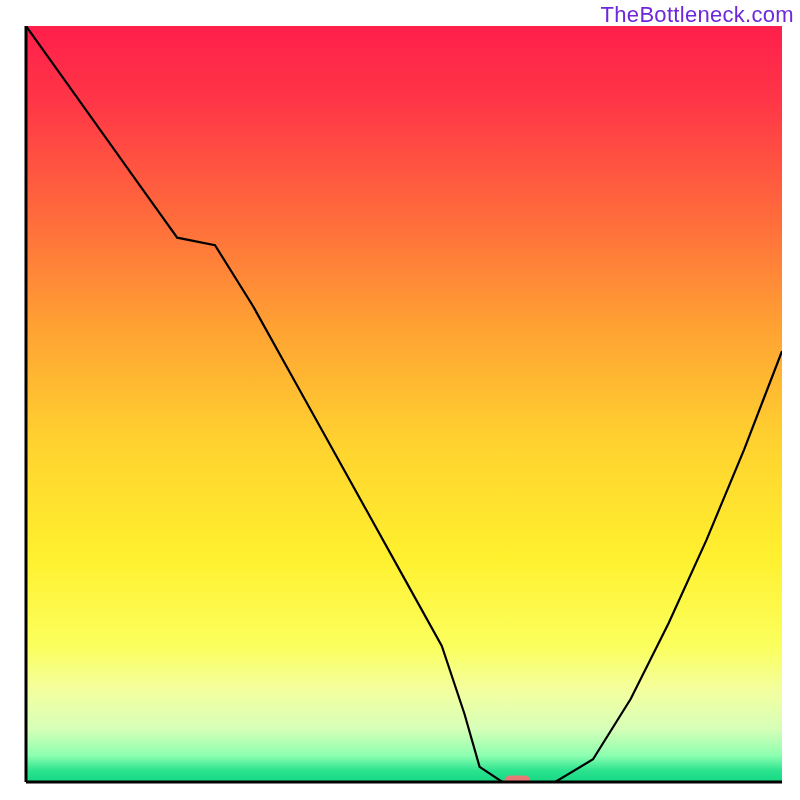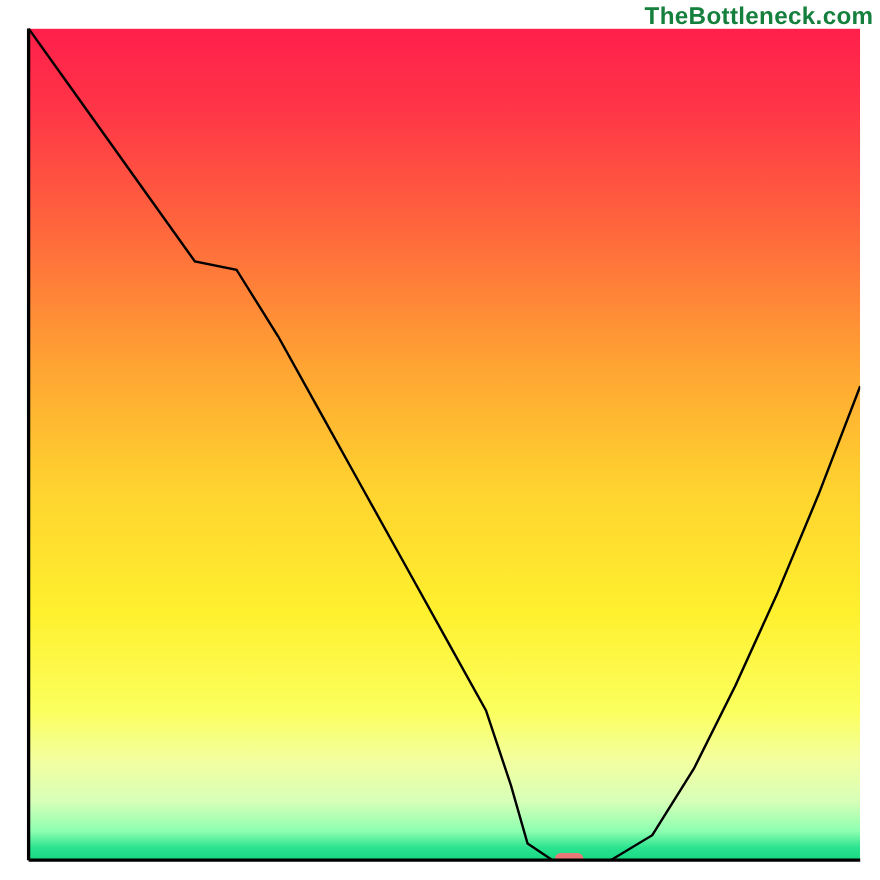--- a/index.html
+++ b/index.html
@@ -13,22 +13,22 @@
   .chart-container {
     position: relative;
     width: 800px;
     height: 800px;
   }
   .watermark {
     position: absolute;
     top: 2px;
     right: 6px;
     font-size: 22px;
-    font-weight: 700;
-    color: #15803d;
+    font-weight: 400;
+    color: #6d28d9;
     letter-spacing: 0.3px;
     z-index: 10;
   }
   svg.plot {
     position: absolute;
     left: 0;
     top: 0;
     width: 800px;
     height: 800px;
   }

